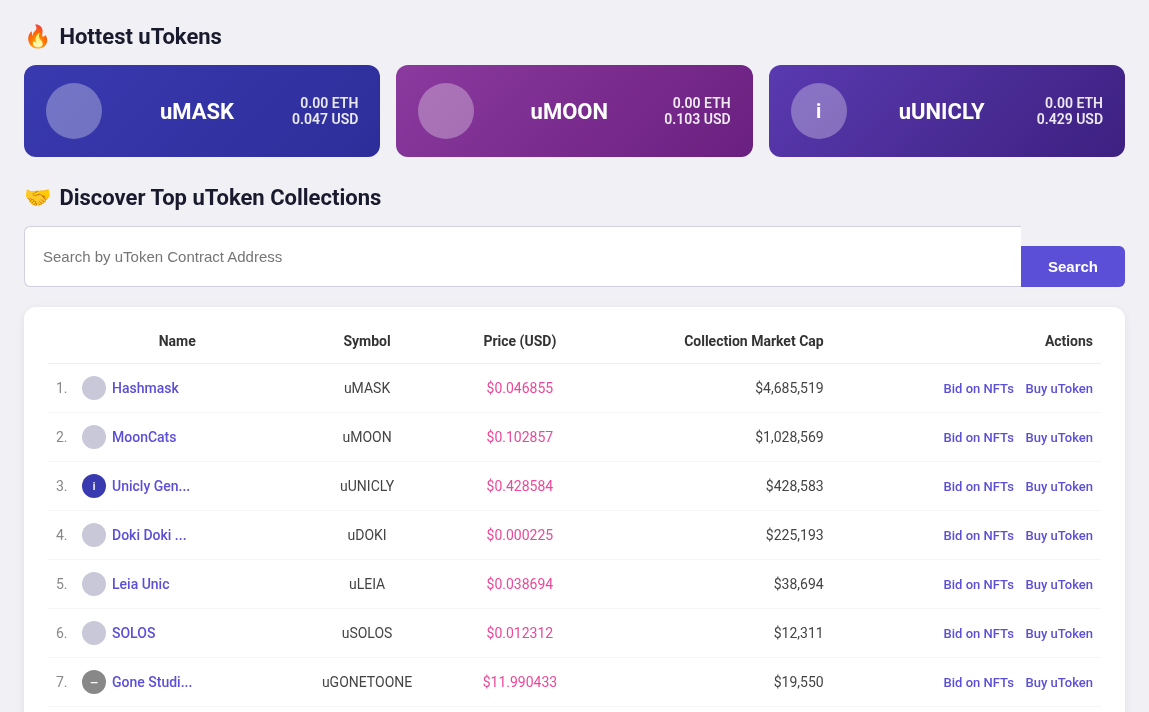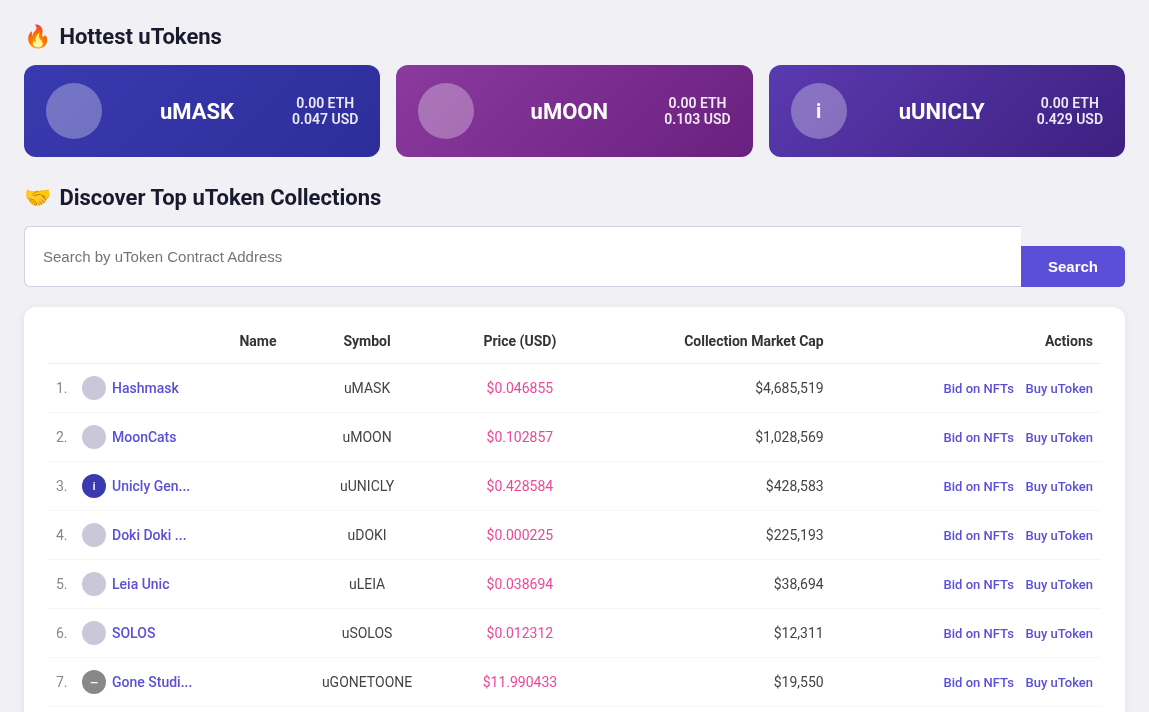--- a/index.html
+++ b/index.html
@@ -55,21 +55,21 @@
     }
 
     .token-name {
       font-size: 22px;
       font-weight: 700;
       flex: 1;
       text-align: center;
     }
 
     .token-prices {
-      text-align: center;
+      text-align: right;
     }
 
     .token-eth {
       font-size: 14px;
       font-weight: 600;
       opacity: 0.9;
     }
 
     .token-usd {
       font-size: 14px;
@@ -118,21 +118,21 @@
       padding: 16px 24px 24px;
       box-shadow: 0 2px 8px rgba(0,0,0,0.07);
     }
 
     table {
       width: 100%;
       border-collapse: collapse;
     }
 
     thead th {
-      text-align: right;
+      text-align: center;
       padding: 10px 8px 14px;
       font-size: 14px;
       font-weight: 700;
       color: #333;
       border-bottom: 1px solid #eee;
     }
 
     thead th.right { text-align: right; }
     thead th.center { text-align: center; }
 

